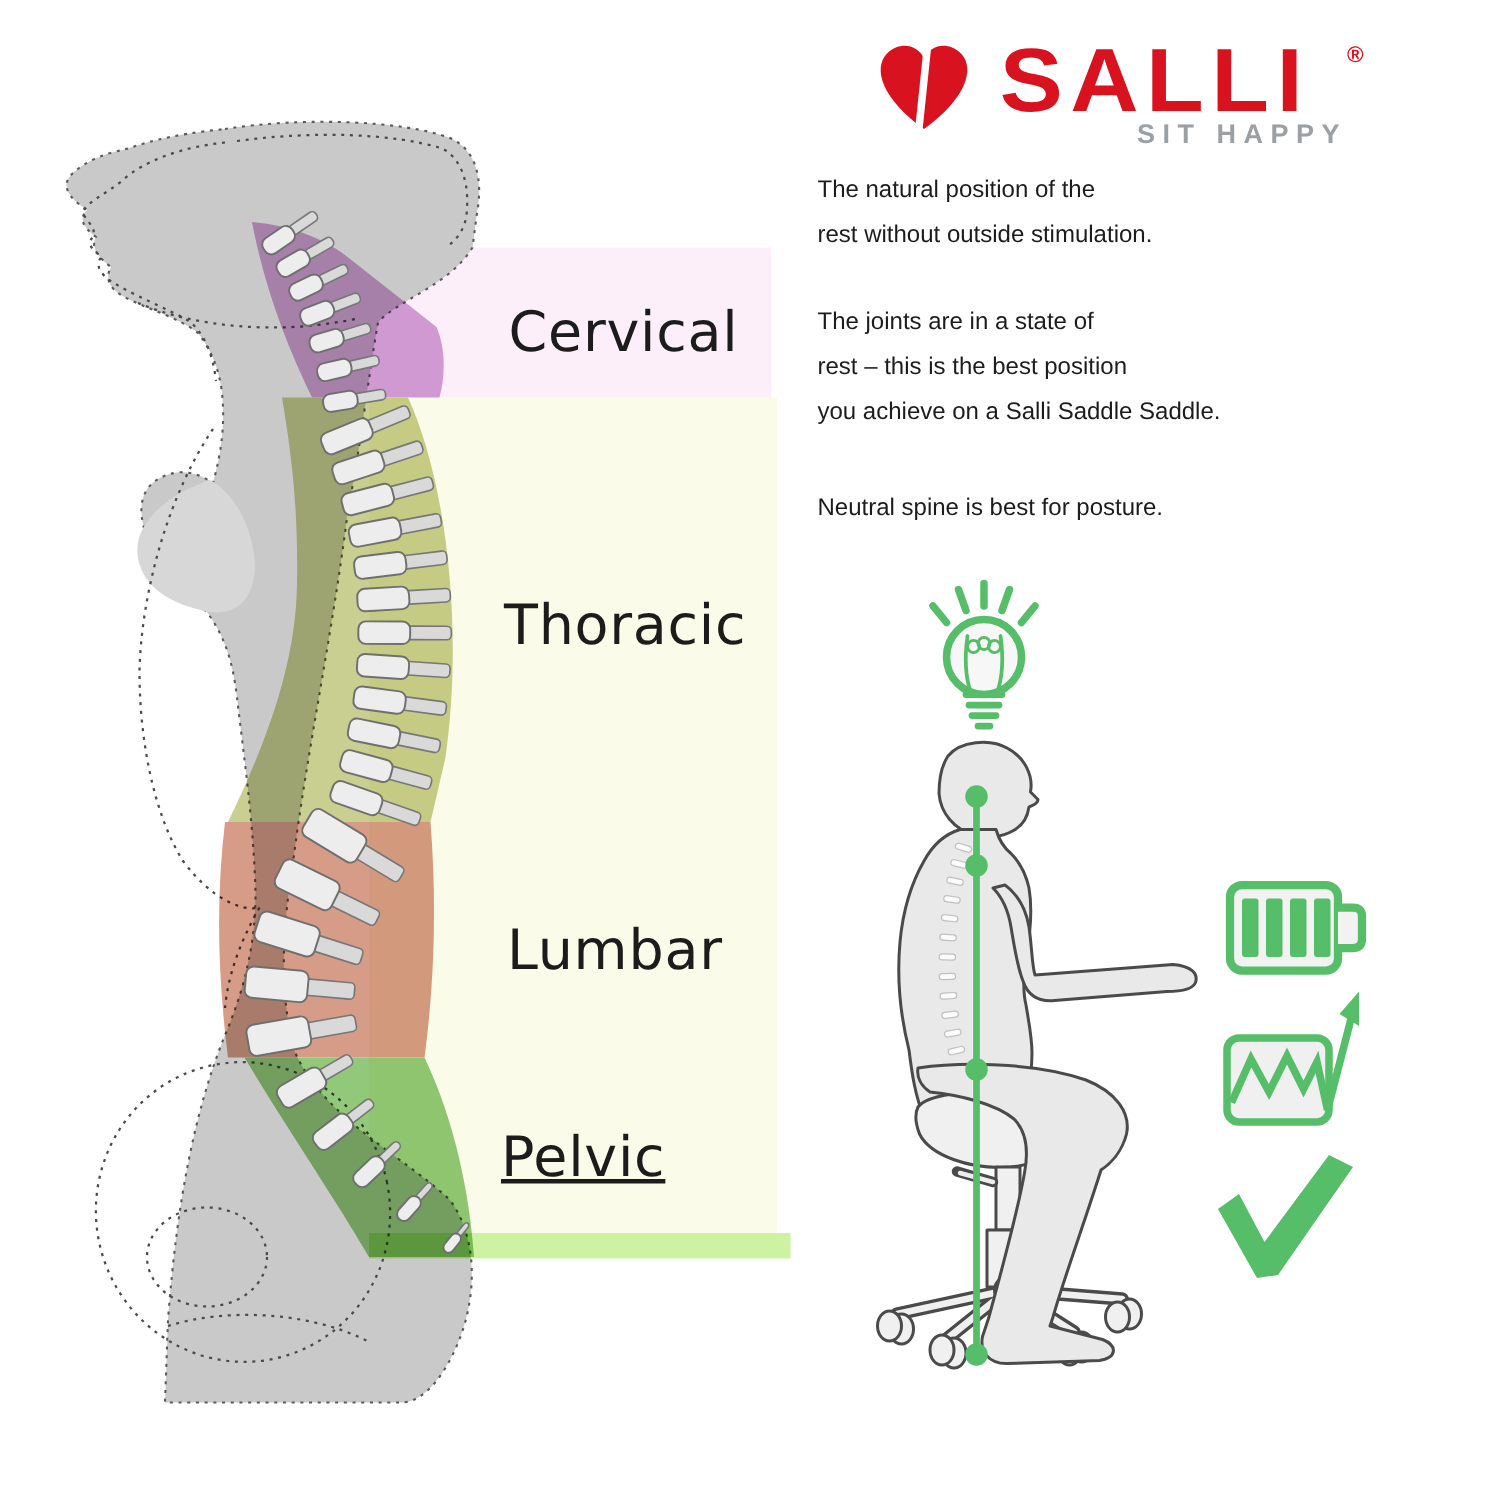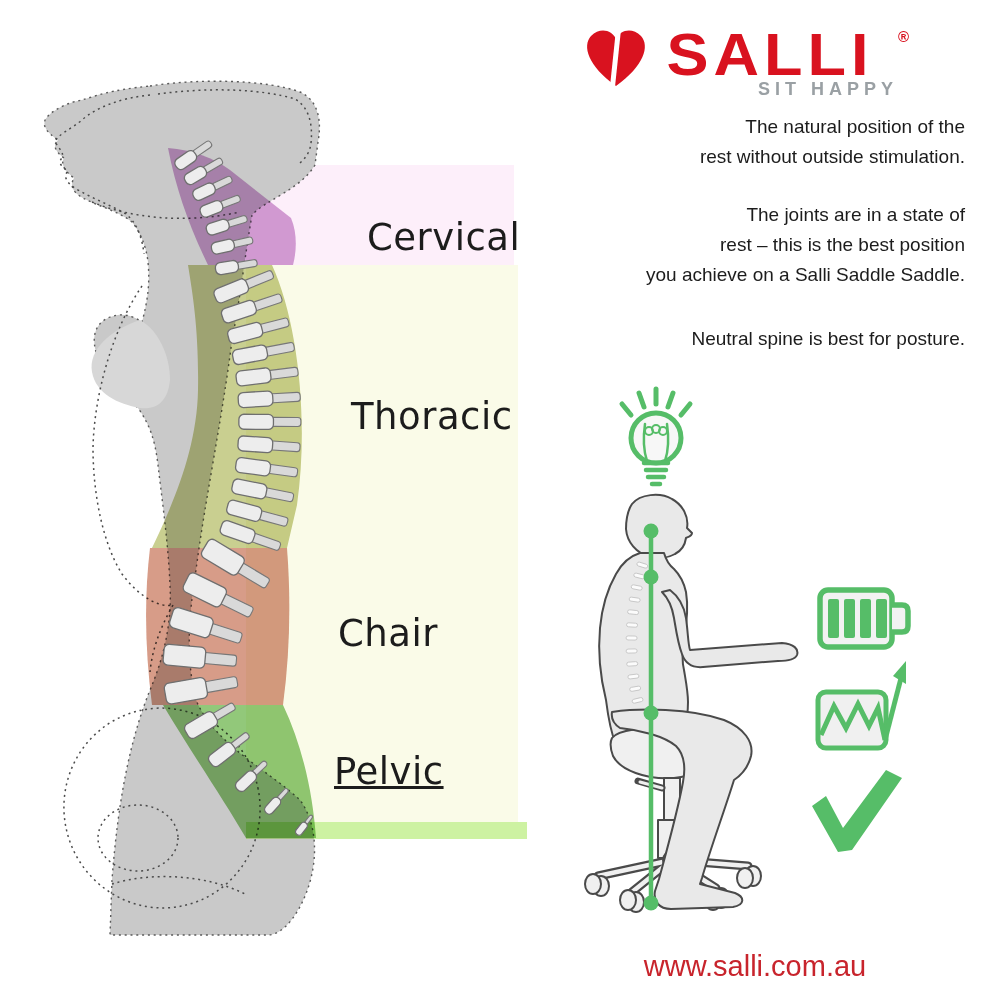--- a/index.html
+++ b/index.html
@@ -1,21 +1,21 @@
 <!DOCTYPE html>
 <html style="--c-brand_red: #d9121f; --c-tagline_gray: #9aa0a4; --c-accent_green: #56bd68; --c-body_gray: #c9c9c9; --c-band_pink: #fdeffa; --c-band_cream: #fafbe8; --c-band_green: #cdf2a2; --c-cervical_purple: #d3a3d6; --c-thoracic_olive: #c9cf90; --c-lumbar_salmon: #d79c88; --c-pelvic_green: #92c87a; --c-text_dark: #1c1c1c; --c-url_red: #c8242c;"><head>
 <meta charset="utf-8">
 <style>
   html,body{margin:0;padding:0;background:#fff;}
   #stage{position:relative;width:1000px;height:1000px;background:#fff;overflow:hidden;
          font-family:"Liberation Sans", sans-serif;}
   #art{position:absolute;left:0;top:0;}
   .region-label{position:absolute;color:var(--c-text_dark,#1c1c1c);font-size:37px;
     font-family:"DejaVu Sans","Liberation Sans",sans-serif;letter-spacing:.5px;}
-  .intro-line{color:var(--c-text_dark,#1c1c1c);font-size:19px;line-height:30px;text-align:right;}
+  .intro-line{color:var(--c-text_dark,#1c1c1c);font-size:16px;line-height:30px;text-align:left;}
   .intro-block{position:absolute;left:545px;width:420px;}
   #wordmark{position:absolute;left:645px;top:18px;width:250px;text-align:center;
     color:var(--c-brand_red,#d9121f);font-size:63px;font-weight:bold;letter-spacing:5px;
     transform:scaleY(.95);font-family:"Liberation Sans",sans-serif;}
   #registered{position:absolute;left:898px;top:28px;color:var(--c-brand_red,#d9121f);
     font-size:15px;font-weight:bold;}
   #tagline{position:absolute;left:700px;top:79px;width:198px;text-align:right;
     color:var(--c-tagline_gray,#9aa0a4);font-size:18px;font-weight:bold;letter-spacing:5px;}
   #site-url{position:absolute;left:545px;top:950px;width:420px;text-align:center;
     color:var(--c-url_red,#c8242c);font-size:29px;}
@@ -314,36 +314,35 @@
 
     <polygon points="812,806 838,852 852,850 902,778 886,770 843,828 826,796" style="fill:var(--c-accent_green,#56bd68)"></polygon>
 
     <g>
       <path d="M 616,86 C 588,66 582,46 591,36 C 600,27 612,30 616,39
                C 620,30 632,27 641,36 C 650,46 644,66 616,86 Z" style="fill:var(--c-brand_red,#d9121f)"></path>
       <rect x="613" y="28" width="5" height="62" fill="#ffffff" transform="rotate(6 615 58)"></rect>
     </g>
   </svg>
 
-  <div class="region-label" style="left:339px;top:216px;margin-left:28px;">Cervical</div>
-  <div class="region-label" style="left:336px;top:395px;margin-left:15px;">Thoracic</div>
-  <div class="region-label" style="left:338px;top:612px;">Chair</div>
+  <div class="region-label" style="left:339px;top:200px;">Cervical</div>
+  <div class="region-label" style="left:336px;top:395px;">Thoracic</div>
+  <div class="region-label" style="left:338px;top:612px;">Lumbar</div>
   <div class="region-label" style="left:334px;top:750px;text-decoration:underline;">Pelvic</div>
 
   <div id="wordmark">SALLI</div>
   <div id="registered">®</div>
   <div id="tagline">SIT HAPPY</div>
 
   <div class="intro-block" style="top:112px;">
     <div class="intro-line">The natural position of the</div>
     <div class="intro-line">rest without outside stimulation.</div>
   </div>
   <div class="intro-block" style="top:200px;">
     <div class="intro-line">The joints are in a state of</div>
     <div class="intro-line">rest – this is the best position</div>
     <div class="intro-line">you achieve on a Salli Saddle Saddle.</div>
   </div>
   <div class="intro-block" style="top:324px;">
     <div class="intro-line">Neutral spine is best for posture.</div>
   </div>
 
-  <div id="site-url">www.salli.com.au</div>
 </div>
 
 </body></html>

